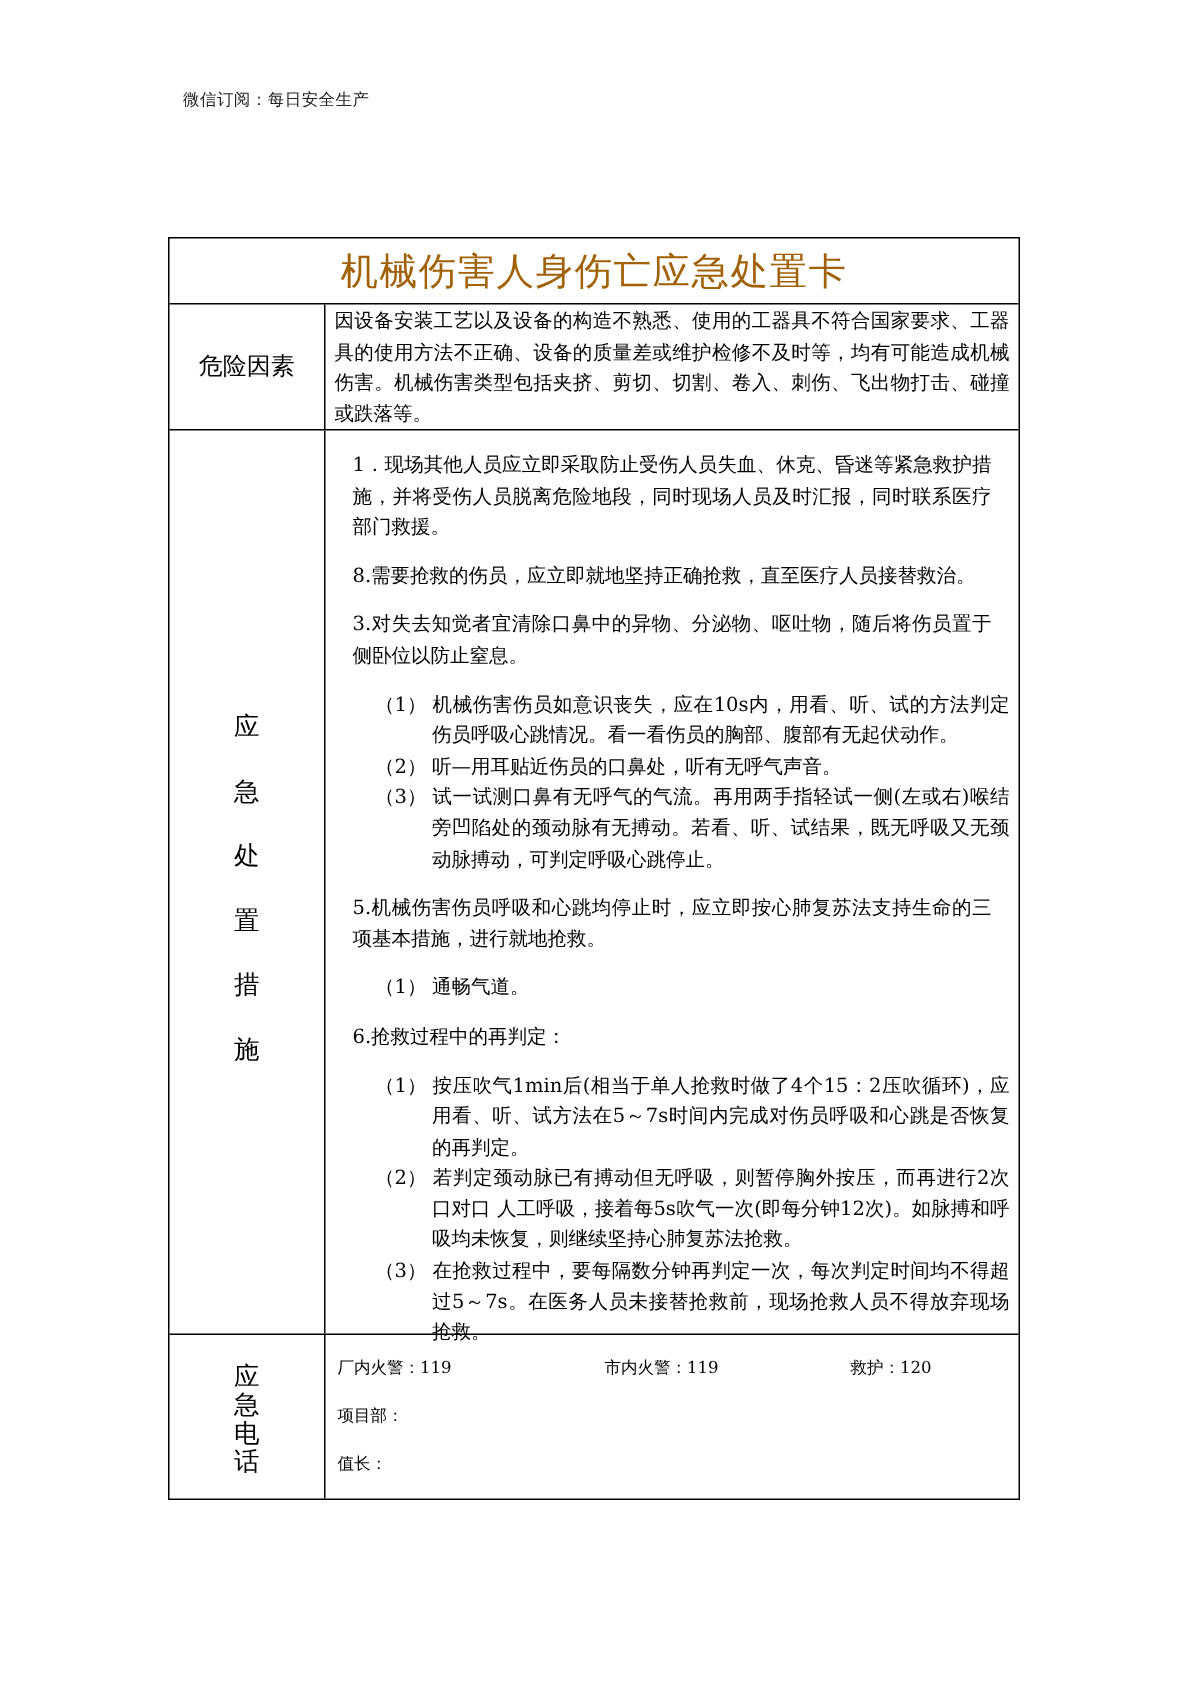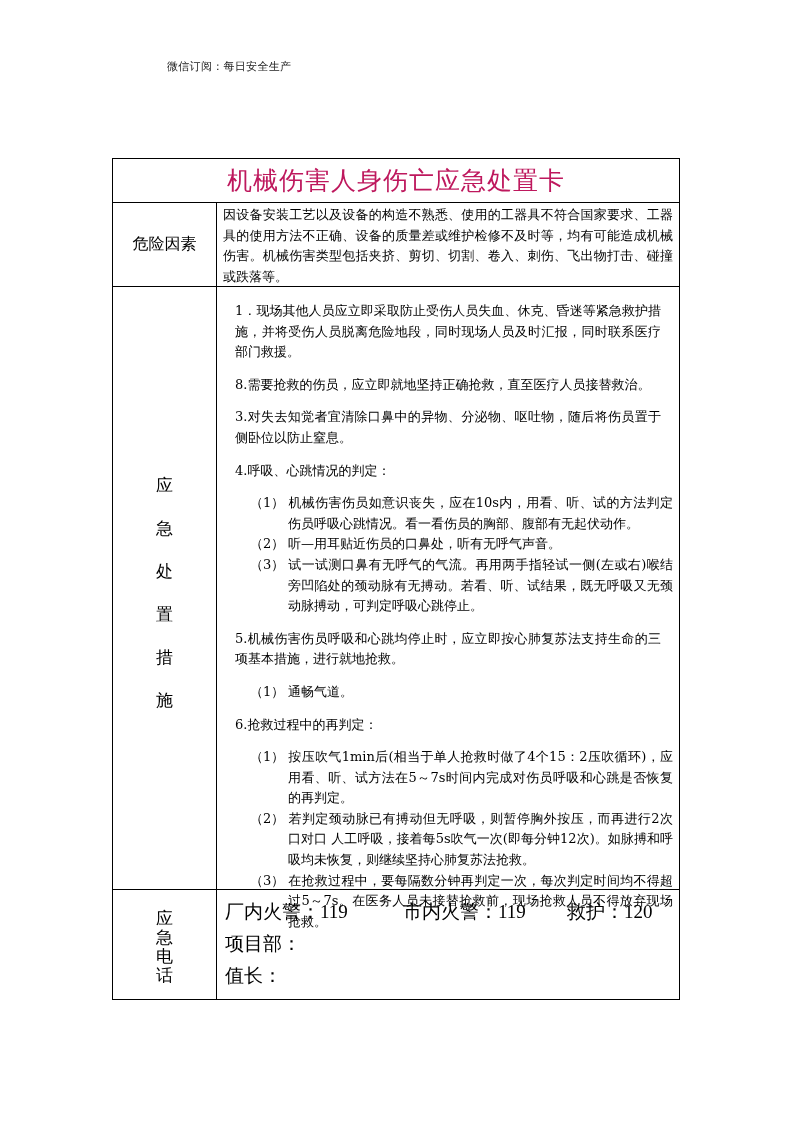--- a/index.html
+++ b/index.html
@@ -3,34 +3,34 @@
   <meta charset="utf-8">
   <style>
     html, body { margin: 0; padding: 0; background: #ffffff; }
     body {
       width: 793px; height: 1122px; position: relative; overflow: hidden;
       font-family: "DejaVu Serif", "Liberation Serif", serif;
       color: #000;
     }
     .header-note {
       position: absolute; left: 122px; top: 59px;
-      font-size: 11px; color: #222; letter-spacing: 0.3px; margin-left: 45px;
+      font-size: 11px; color: #222; letter-spacing: 0.3px;
     }
     .card {
       position: absolute; left: 112px; top: 158px;
       width: 568px; border: 1.2px solid #000;
       box-sizing: border-box;
     }
     .row { display: flex; border-top: 1.2px solid #000; box-sizing: border-box; }
     .row.first { border-top: none; }
     .title-row {
       height: 43px; align-items: center; justify-content: center;
     }
     .title {
-      font-size: 25px; color: #be185d; letter-spacing: 1px;
+      font-size: 25px; color: #a16207; letter-spacing: 1px;
       font-family: "DejaVu Serif", "Liberation Serif", serif;
       font-weight: normal;
     }
     .label-cell {
       width: 104px; flex: 0 0 104px; box-sizing: border-box;
       border-right: 1.2px solid #000;
       display: flex; align-items: center; justify-content: center;
       font-family: "DejaVu Sans", "Liberation Sans", sans-serif;
     }
     .content-cell {
@@ -48,21 +48,21 @@
     .measures-label span { display: block; }
     .p { margin: 12px; text-align: justify; }
     .sub { padding-left: 38px; text-indent: -38px; margin: 0; text-align: justify; }
     .sub .num { display: inline-block; width: 38px; text-indent: 0; text-align: left; padding-left: 0; }
     .indent { margin-left: 27px; }
     .phone-row { height: 110px; }
     .phone-label {
       flex-direction: column; font-size: 17px; line-height: 19px; padding-top: 4px;
     }
     .phone-label span { display: block; }
-    .phone-content { padding: 6px 8px; font-size: 19px; line-height: 32px; font-family: Liberation Serif, serif; }
+    .phone-content { padding: 6px 8px; font-size: 11px; line-height: 32px; }
     .phone-line { display: flex; }
     .phone-item { display: inline-block; }
     .phone-item.a { width: 178px; }
     .phone-item.b { width: 164px; }
   </style>
 </head>
 <body>
 
 <div class="header-note">微信订阅：每日安全生产</div>
 
@@ -83,21 +83,20 @@
       <span>急</span>
       <span>处</span>
       <span>置</span>
       <span>措</span>
       <span>施</span>
     </div>
     <div class="content-cell">
       <p class="p">1．现场其他人员应立即采取防止受伤人员失血、休克、昏迷等紧急救护措施，并将受伤人员脱离危险地段，同时现场人员及时汇报，同时联系医疗部门救援。</p>
       <p class="p">8.需要抢救的伤员，应立即就地坚持正确抢救，直至医疗人员接替救治。</p>
       <p class="p">3.对失去知觉者宜清除口鼻中的异物、分泌物、呕吐物，随后将伤员置于侧卧位以防止窒息。</p>
-      <p class="p">4.呼吸、心跳情况的判定：</p>
       <div class="indent">
         <p class="sub"><span class="num">（1）</span><span>机械伤害伤员如意识丧失，应在10s内，用看、听、试的方法判定伤员呼吸心跳情况。看一看伤员的胸部、腹部有无起伏动作。</span></p>
         <p class="sub"><span class="num">（2）</span><span>听—用耳贴近伤员的口鼻处，听有无呼气声音。</span></p>
         <p class="sub"><span class="num">（3）</span><span>试一试测口鼻有无呼气的气流。再用两手指轻试一侧(左或右)喉结旁凹陷处的颈动脉有无搏动。若看、听、试结果，既无呼吸又无颈动脉搏动，可判定呼吸心跳停止。</span></p>
       </div>
       <p class="p">5.机械伤害伤员呼吸和心跳均停止时，应立即按心肺复苏法支持生命的三项基本措施，进行就地抢救。</p>
       <div class="indent">
         <p class="sub"><span class="num">（1）</span><span>通畅气道。</span></p>
       </div>
       <p class="p">6.抢救过程中的再判定：</p>

